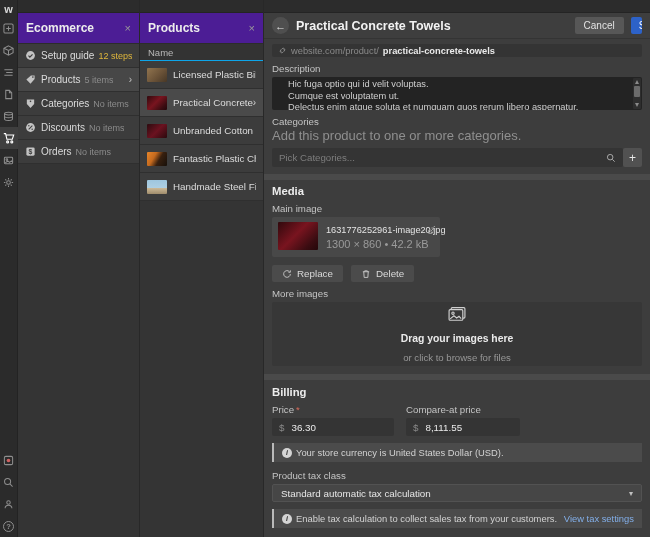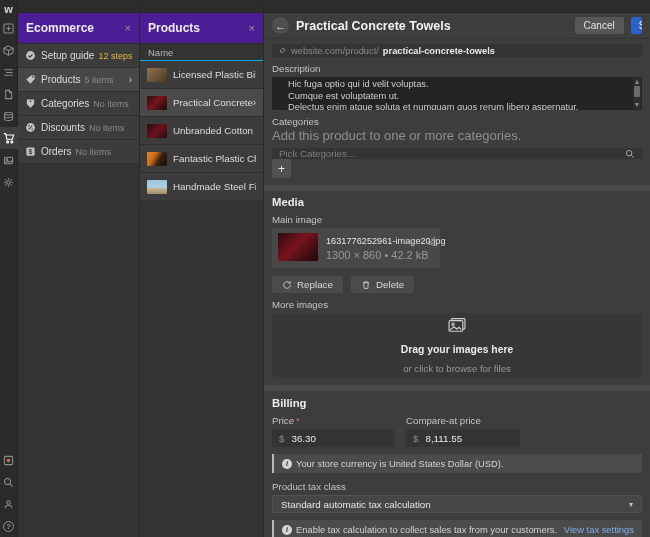--- a/index.html
+++ b/index.html
@@ -69,21 +69,21 @@
   .flabel { font-size:9.7px; color:#c4c4c4; margin:6px 0 3px; }
   .descwrap { position:relative; }
   textarea.desc { width:100%; height:33px; background:#232323; color:#cfcfcf; border:none; border-radius:2px; font-size:9.3px; line-height:1.25; padding:2px 14px 2px 16px; resize:none; overflow:hidden; font-family:"Liberation Sans",sans-serif; display:block; }
   .tsb { position:absolute; top:1px; right:1px; bottom:1px; width:8px; background:#2e2e2e; border-radius:1px; cursor:pointer; }
   .tsb .up, .tsb .dn { position:absolute; left:2px; width:0; height:0; border-left:2.5px solid transparent; border-right:2.5px solid transparent; }
   .tsb .up { top:2px; border-bottom:4px solid #8a8a8a; }
   .tsb .dn { bottom:2px; border-top:4px solid #8a8a8a; }
   .tsb .thumb { position:absolute; top:8px; left:1px; right:1px; height:11px; background:#6b6b6b; border-radius:1px; }
 
   .helptext { font-size:13px; color:#8f8f8f; margin:1px 0 5px; }
-  .catrow { display:flex; padding-bottom:7px;flex-direction:column; }
+  .catrow { display:flex; padding-bottom:7px; }
   .catinput { flex:1; height:19px; background:#343434; border-radius:2px; display:flex; align-items:center; padding:0 7px; cursor:text; }
   .catinput .ph { font-size:9.7px; color:#7d7d7d; }
   .catinput svg { margin-left:auto; }
   .plusbtn { width:19px; height:19px; background:#515151; border-radius:2px; color:#e8e8e8; font-size:12px; cursor:pointer; flex:0 0 19px; }
 
   .heading { font-size:11.3px; font-weight:bold; color:#ececec; margin-top:7px; }
 
   .imgcard { width:168px; height:40px; background:#484848; border-radius:2px; padding:5px 6px; display:flex; gap:8px; position:relative; }
   .imgthumb { width:40px; height:28px; border-radius:1px; flex:0 0 40px; }
   .fname { font-size:9.2px; color:#e4e4e4; margin-top:3px; white-space:nowrap; }

